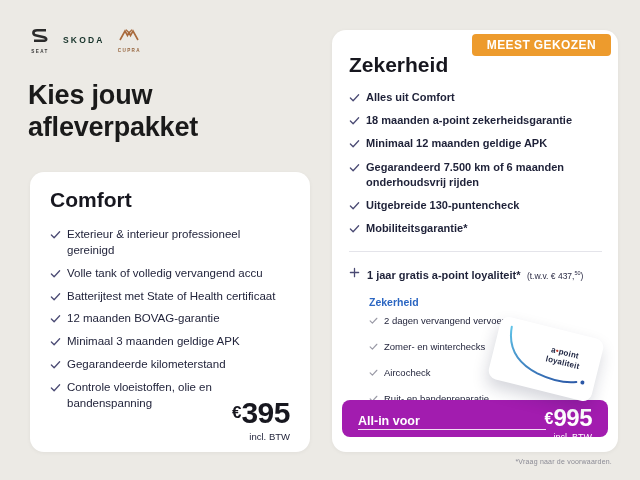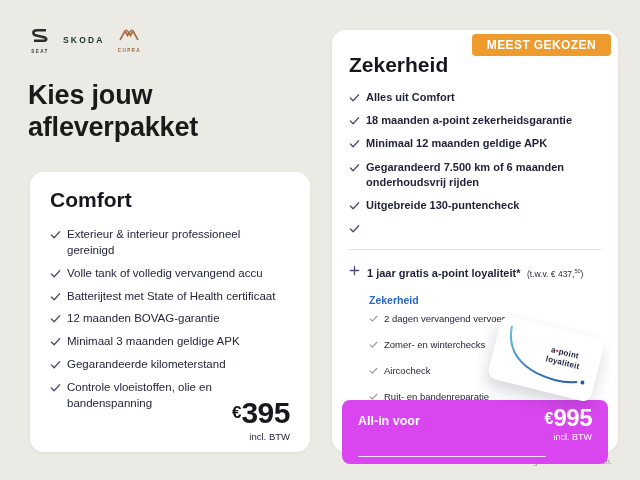--- a/index.html
+++ b/index.html
@@ -63,22 +63,22 @@
 
   
   .loyalty-card-img { position:absolute; left:161px; top:297px; width:106px; height:64px;
       background:#ffffff; border-radius:9px; transform:rotate(14deg);
       box-shadow:0 8px 16px rgba(20,30,60,0.18); z-index:3; }
   .loyalty-card-text { position:absolute; right:7px; top:17px; width:58px; text-align:center;
       font-size:8px; font-weight:700; color:#1c2340; line-height:1.3; letter-spacing:0.2px; }
   .loyalty-dot { color:#c03a2b; }
 
   
-  .footer-bar { position:absolute; left:10px; right:10px; top:370px; height:64px;
-      background:#d946ef; border-radius:8px; z-index:2; }
+  .footer-bar { position:absolute; left:10px; right:10px; top:370px; height:37px;
+      background:#a21caf; border-radius:8px; z-index:2; }
   .footer-label { position:absolute; left:16px; top:14px; font-size:12.5px; font-weight:600; color:#ffffff; }
   .footer-underline { position:absolute; left:16px; bottom:7px; width:188px;
       border-top:1.3px solid rgba(255,255,255,0.85); }
   .footer-price { position:absolute; right:16px; top:6px; text-align:right; color:#ffffff; }
   .footer-price .price-euro { font-size:16px; margin-top:4px; }
   .footer-price .price-amount { font-size:24px; }
   .footer-price .price-vat { font-size:9px; color:#ffffff; margin-top:2px; }
 
   .footnote { position:absolute; left:332px; top:458px; width:280px; text-align:right;
       font-size:7px; font-weight:500; color:#8b8b95; letter-spacing:0.2px; }
@@ -202,20 +202,21 @@
       <div class="check-row">
         <svg width="11" height="11" viewBox="0 0 12 12">
             <path d="M1.5 6.5 L4.5 9.5 L10.5 3" stroke="#4B4B74" stroke-width="1.4" fill="none" stroke-linecap="round" stroke-linejoin="round"></path>
           </svg>
         <span class="check-text">Uitgebreide 130-puntencheck</span>
       </div>
       <div class="check-row">
         <svg width="11" height="11" viewBox="0 0 12 12">
             <path d="M1.5 6.5 L4.5 9.5 L10.5 3" stroke="#4B4B74" stroke-width="1.4" fill="none" stroke-linecap="round" stroke-linejoin="round"></path>
           </svg>
+        <span class="check-text">Mobiliteitsgarantie*</span>
       </div>
     </div>
 
     <div class="divider"></div>
 
     <div class="loyalty-offer">
       <svg width="11" height="11" viewBox="0 0 12 12">
           <path d="M6 1.5 V10.5 M1.5 6 H10.5" stroke="#4B4B74" stroke-width="1.4" stroke-linecap="round"></path>
         </svg>
       <div>

